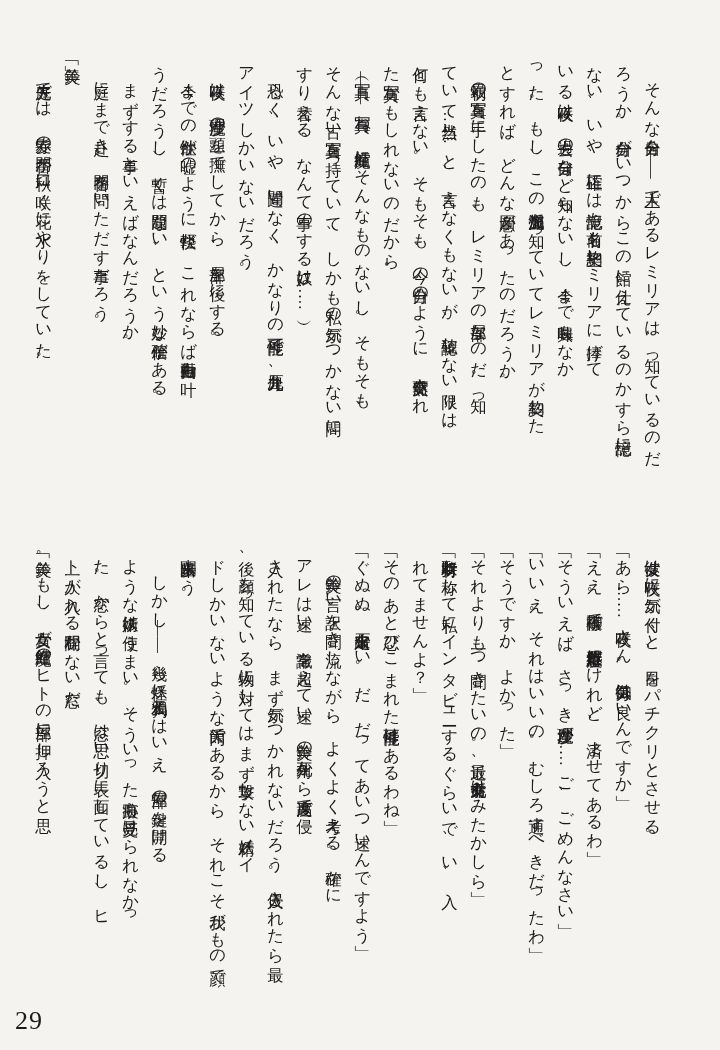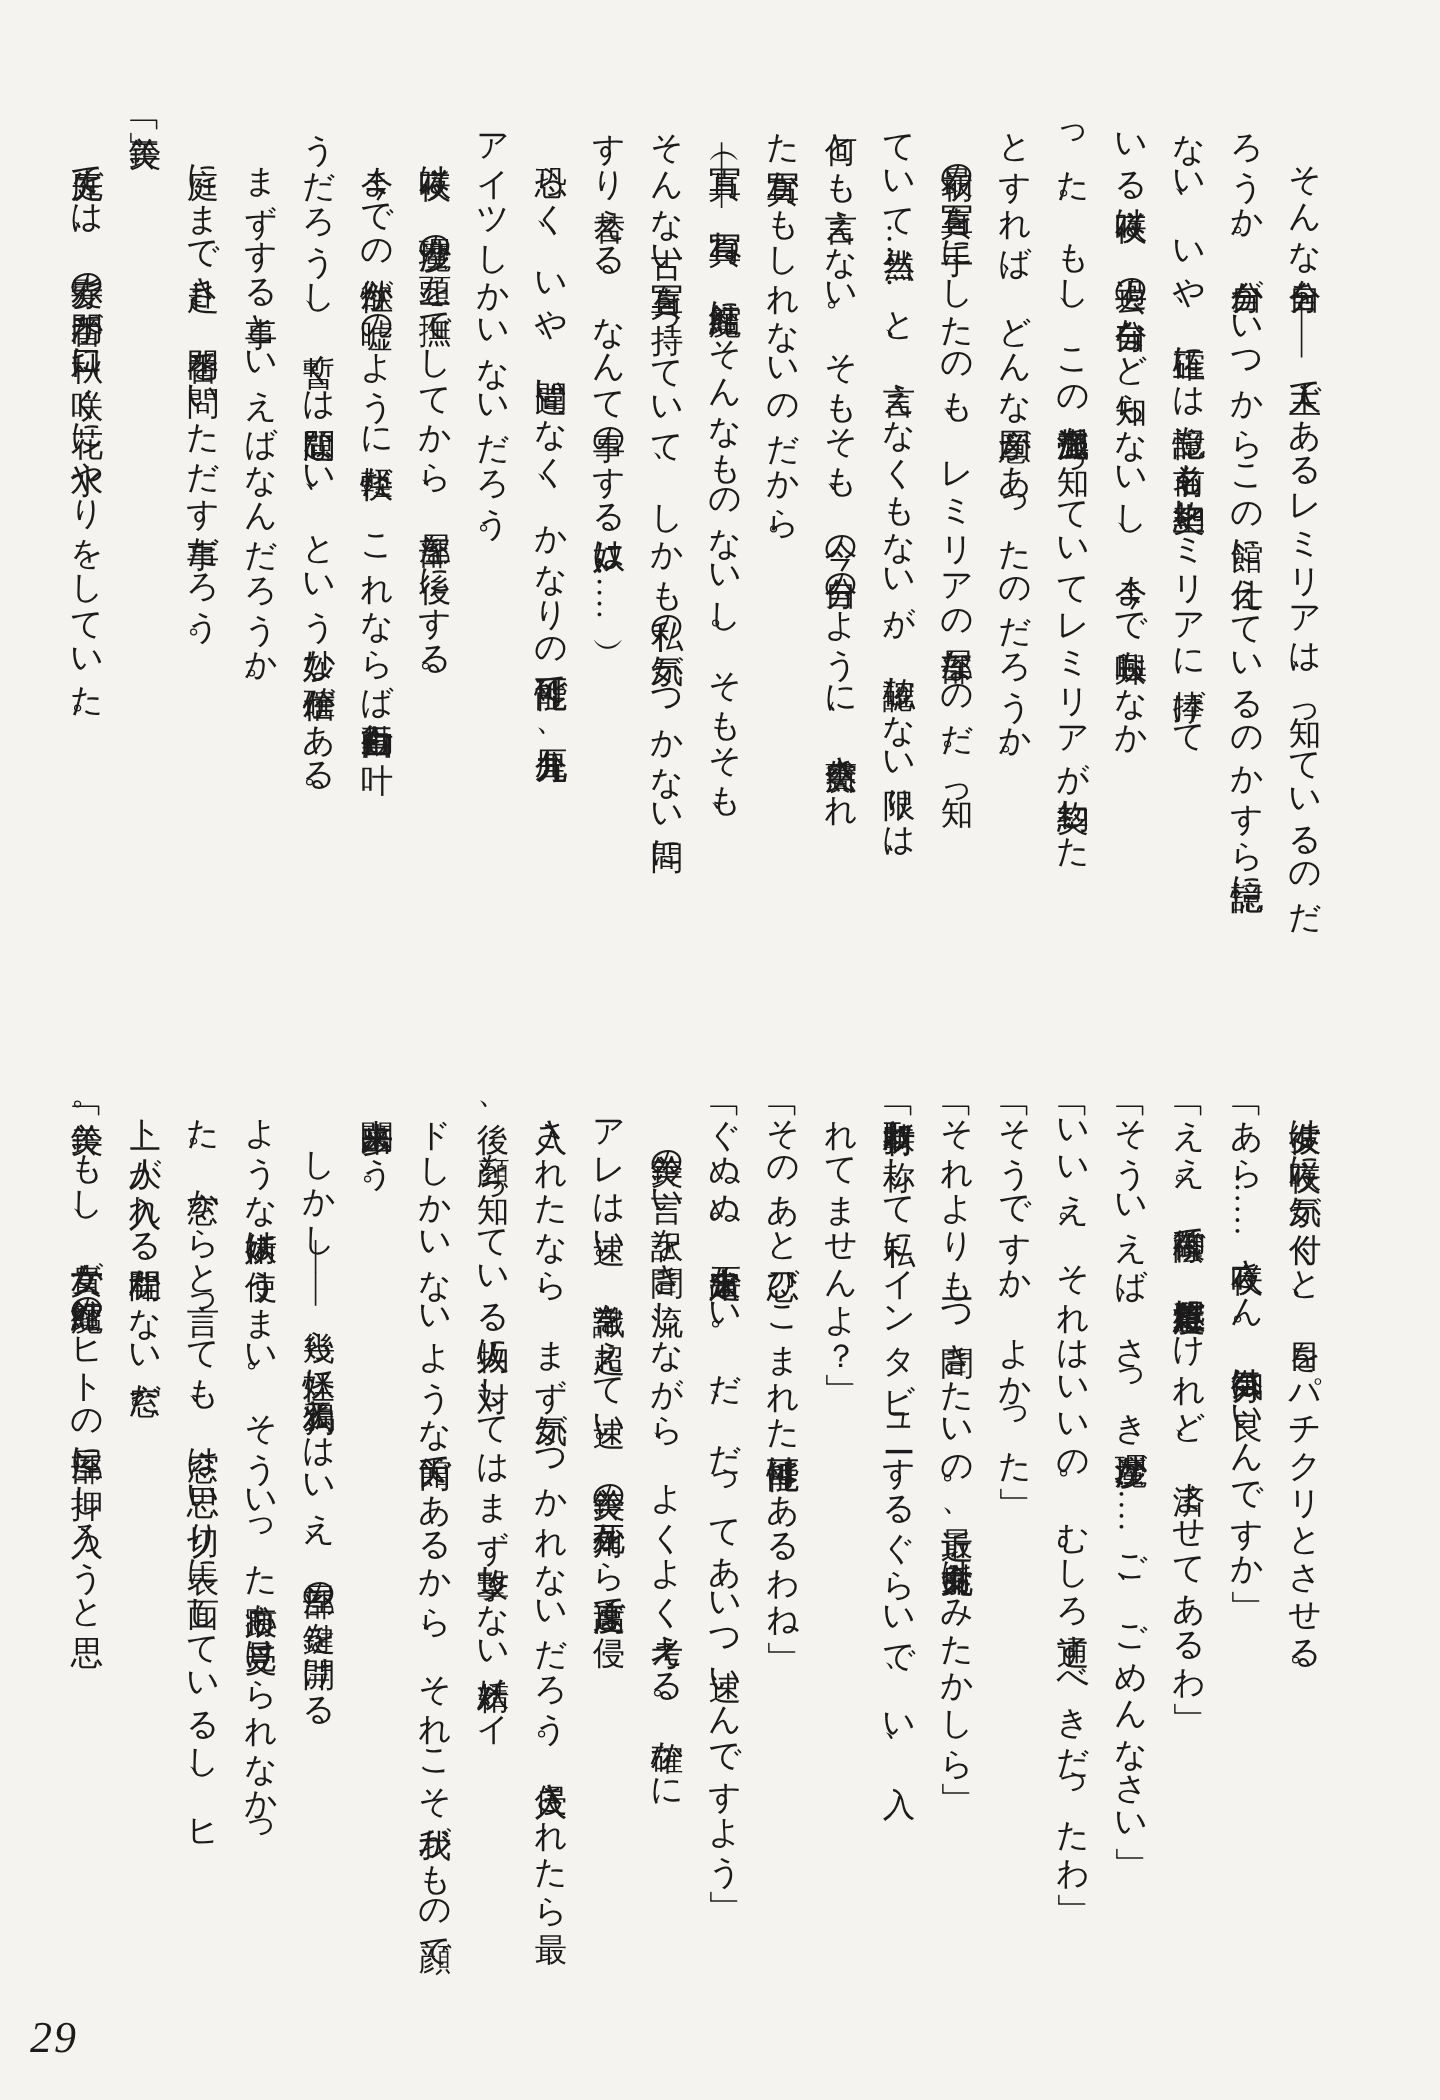--- a/index.html
+++ b/index.html
@@ -30,23 +30,22 @@
   .col {
     line-height: 29px;
     white-space: nowrap;
     height: 100%;
   }
   .col.indent { text-indent: 1em; }
   .page-number {
     position: absolute;
     left: 15px;
     top: 1006px;
-    font-size: 22px;
+    font-size: 26px;
     letter-spacing: 1px;
-    font-style: italic;
   }
 </style>
 </head>
 <body style="background: rgb(244, 243, 240); color: rgb(27, 27, 27);">
 
 <div class="page">
   <div id="block-top" class="text-block">
       <div class="col indent">そんな自分を――主人であるレミリアは、知っているのだ</div>
       <div class="col">ろうか。自分がいつからこの館に仕えているのかすら記憶に</div>
       <div class="col">ない、いや、正確には記憶も名前も契約上レミリアに捧げて</div>

